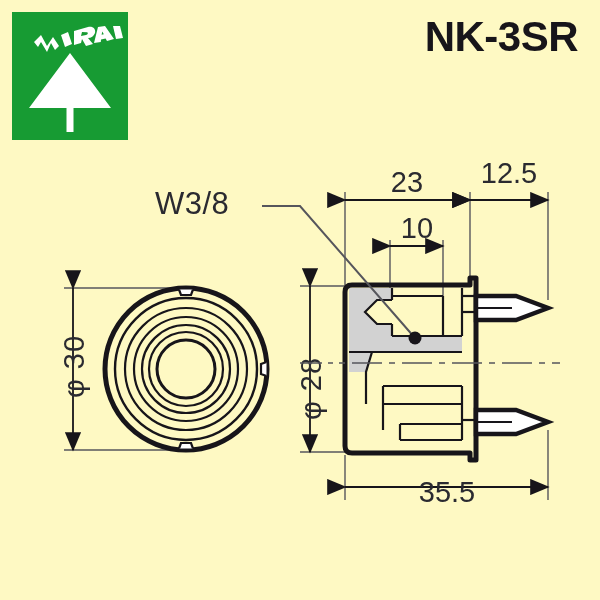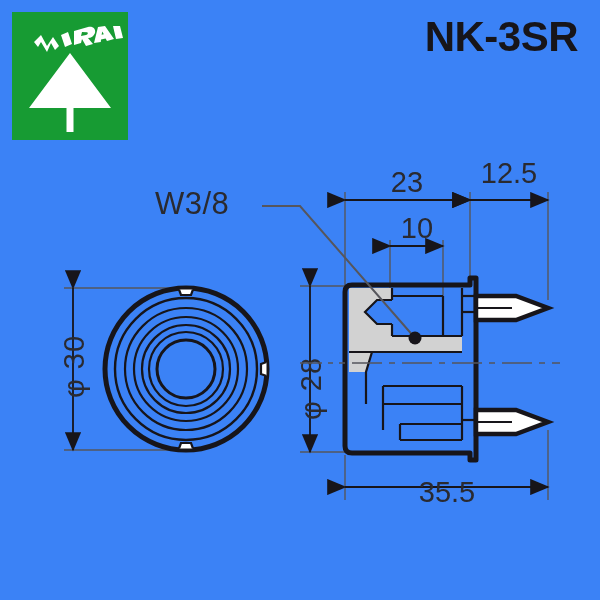--- a/index.html
+++ b/index.html
@@ -11,21 +11,21 @@
   body {
     font-family: "Liberation Sans", sans-serif;
     width: 600px;
     height: 600px;
     overflow: hidden;
   }
   #page {
     position: relative;
     width: 600px;
     height: 600px;
-    background: #3b82f6;
+    background: #fef9c3;
   }
 
   
   #brand-logo {
     position: absolute;
     left: 12px;
     top: 12px;
     width: 116px;
     height: 128px;
   }

